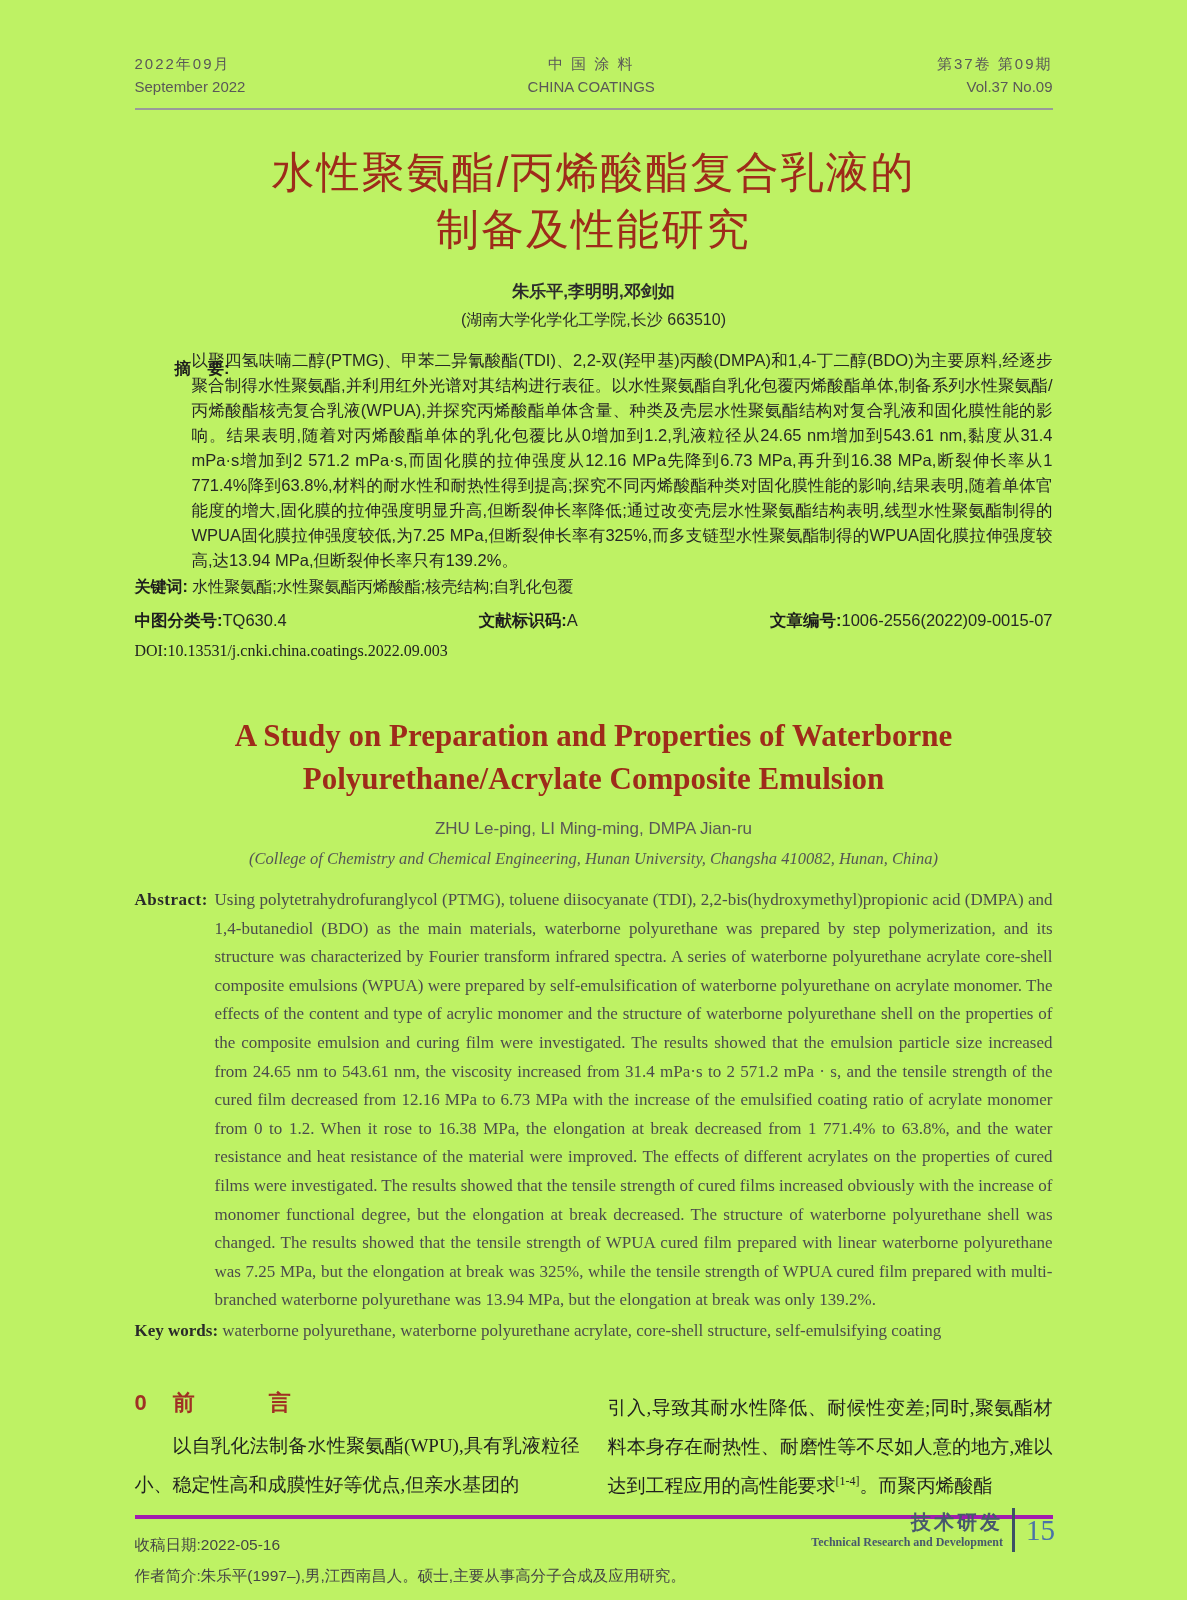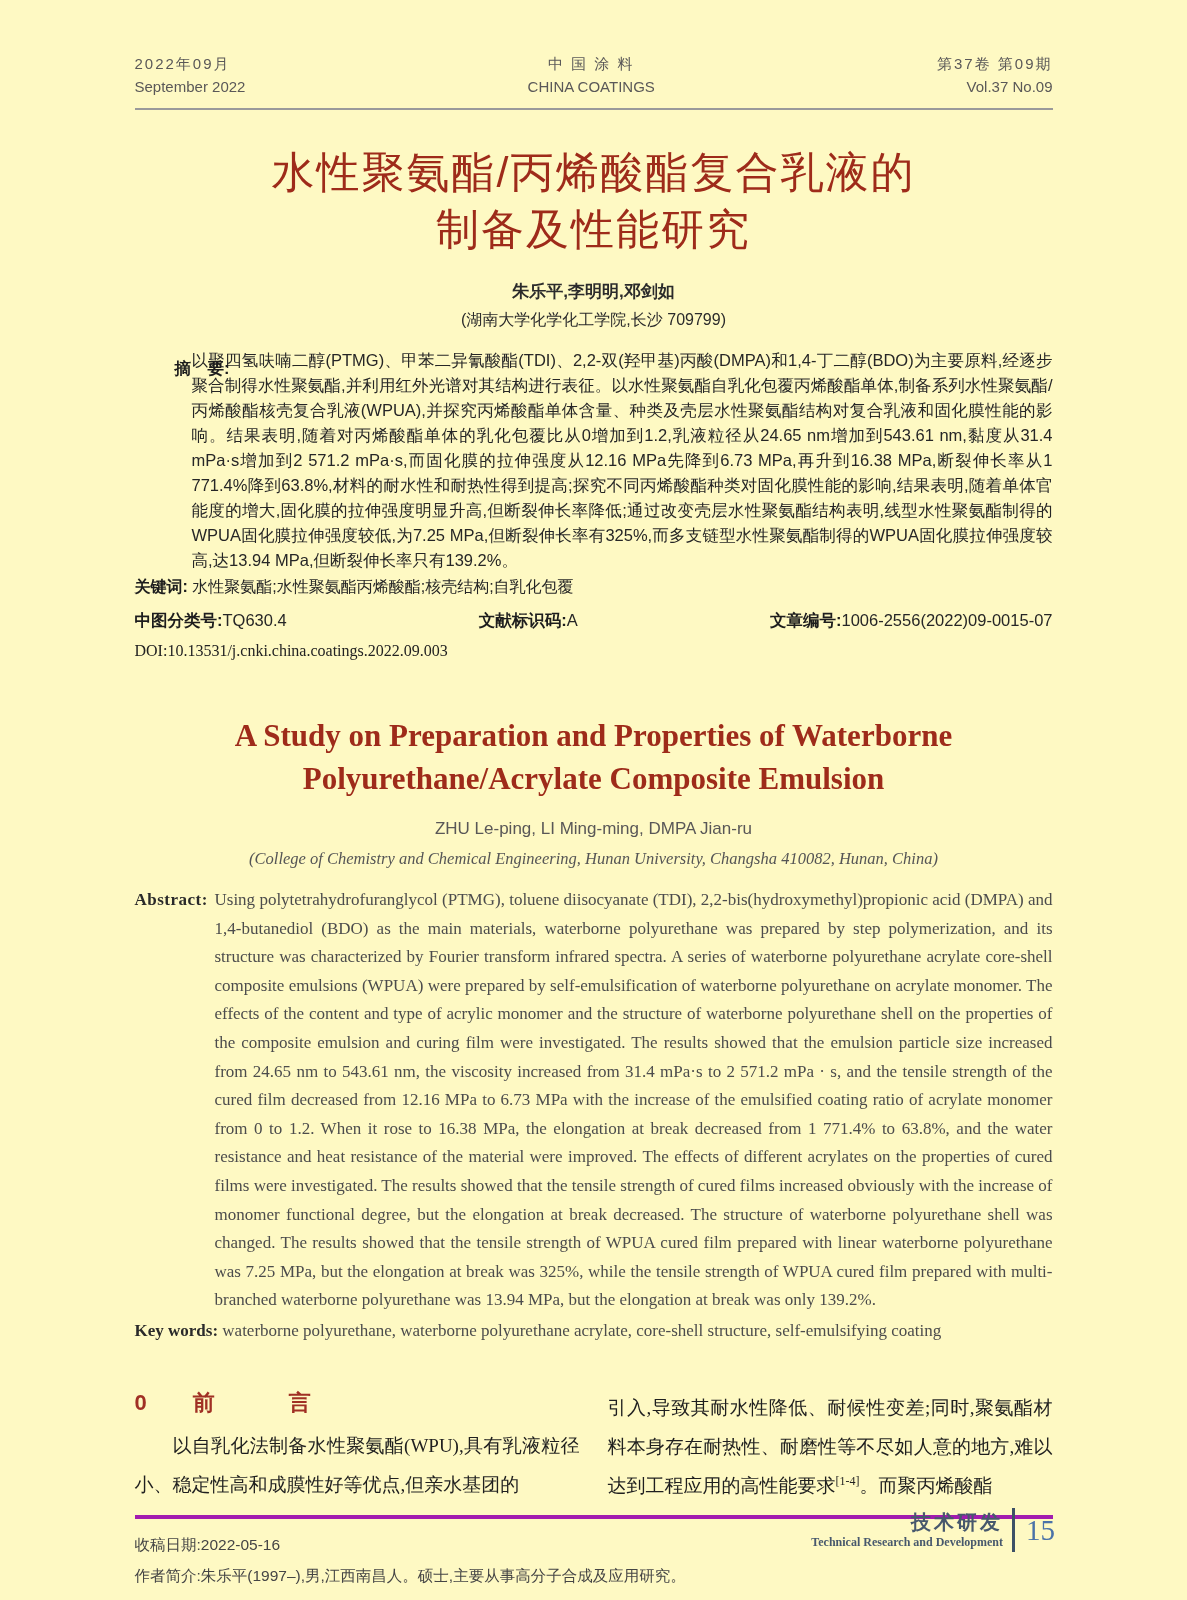--- a/index.html
+++ b/index.html
@@ -1,20 +1,20 @@
 <!DOCTYPE html>
 <html><head>
 <meta charset="utf-8">
 <style>
   html,body{margin:0;padding:0;background:#ffffff;}
   .page{
     position:relative;
     width:1187px;height:1600px;
     margin:0 auto;
-    background:#fef9c3;
+    background:#bef264;
     overflow:hidden;
     font-family:"Liberation Sans",sans-serif;
     color:#2e2e2e;
     box-sizing:border-box;
   }
   .content{width:918px;margin:0 auto;}
 
   
   .running-head{
     display:flex;justify-content:space-between;align-items:flex-end;
@@ -81,21 +81,21 @@
   .keywords-en .kw-label{font-weight:bold;color:#2a2a2a;}
 
   
   .intro{margin-top:42px;display:flex;gap:28px;}
   .intro-col{flex:1 1 0;min-width:0;}
   .section-head{
     color:#a03024;font-size:22px;font-weight:bold;line-height:30px;
     margin-bottom:8px;display:flex;align-items:baseline;
   }
   .section-num{margin-right:26px;}
-  .section-title{letter-spacing:26px;margin-left:20px;}
+  .section-title{letter-spacing:26px;}
   .body-cn{
     font-family:"Liberation Serif",serif;
     font-size:19px;line-height:39px;color:#1f1f1f;
     text-align:justify;margin:0;
   }
   .indent2{text-indent:2em;}
   .ref-sup{font-size:12px;vertical-align:super;line-height:0;}
 
   
   .footnote{
@@ -136,21 +136,21 @@
         <div>Vol.37  No.09</div>
       </div>
     </div>
 
     <h1 class="title-cn" style="margin:34px 0 0 0;">
       <div>水性聚氨酯/丙烯酸酯复合乳液的</div>
       <div>制备及性能研究</div>
     </h1>
 
     <div class="authors-cn">朱乐平,李明明,邓剑如</div>
-    <div class="affil-cn">(湖南大学化学化工学院,长沙   709799)</div>
+    <div class="affil-cn">(湖南大学化学化工学院,长沙   663510)</div>
 
     <p class="hang abstract-cn">
       <span class="hang-label">摘　要:</span>
       <span>以聚四氢呋喃二醇(PTMG)、甲苯二异氰酸酯(TDI)、2,2-双(羟甲基)丙酸(DMPA)和1,4-丁二醇(BDO)为主要原料,经逐步聚合制得水性聚氨酯,并利用红外光谱对其结构进行表征。以水性聚氨酯自乳化包覆丙烯酸酯单体,制备系列水性聚氨酯/丙烯酸酯核壳复合乳液(WPUA),并探究丙烯酸酯单体含量、种类及壳层水性聚氨酯结构对复合乳液和固化膜性能的影响。结果表明,随着对丙烯酸酯单体的乳化包覆比从0增加到1.2,乳液粒径从24.65 nm增加到543.61 nm,黏度从31.4 mPa·s增加到2 571.2 mPa·s,而固化膜的拉伸强度从12.16 MPa先降到6.73 MPa,再升到16.38 MPa,断裂伸长率从1 771.4%降到63.8%,材料的耐水性和耐热性得到提高;探究不同丙烯酸酯种类对固化膜性能的影响,结果表明,随着单体官能度的增大,固化膜的拉伸强度明显升高,但断裂伸长率降低;通过改变壳层水性聚氨酯结构表明,线型水性聚氨酯制得的WPUA固化膜拉伸强度较低,为7.25 MPa,但断裂伸长率有325%,而多支链型水性聚氨酯制得的WPUA固化膜拉伸强度较高,达13.94 MPa,但断裂伸长率只有139.2%。</span>
     </p>
 
     <p class="keywords-cn" style="margin:1px 0 0 0;">
       <span class="kw-label">关键词:</span>
       <span>水性聚氨酯;水性聚氨酯丙烯酸酯;核壳结构;自乳化包覆</span>
     </p>

